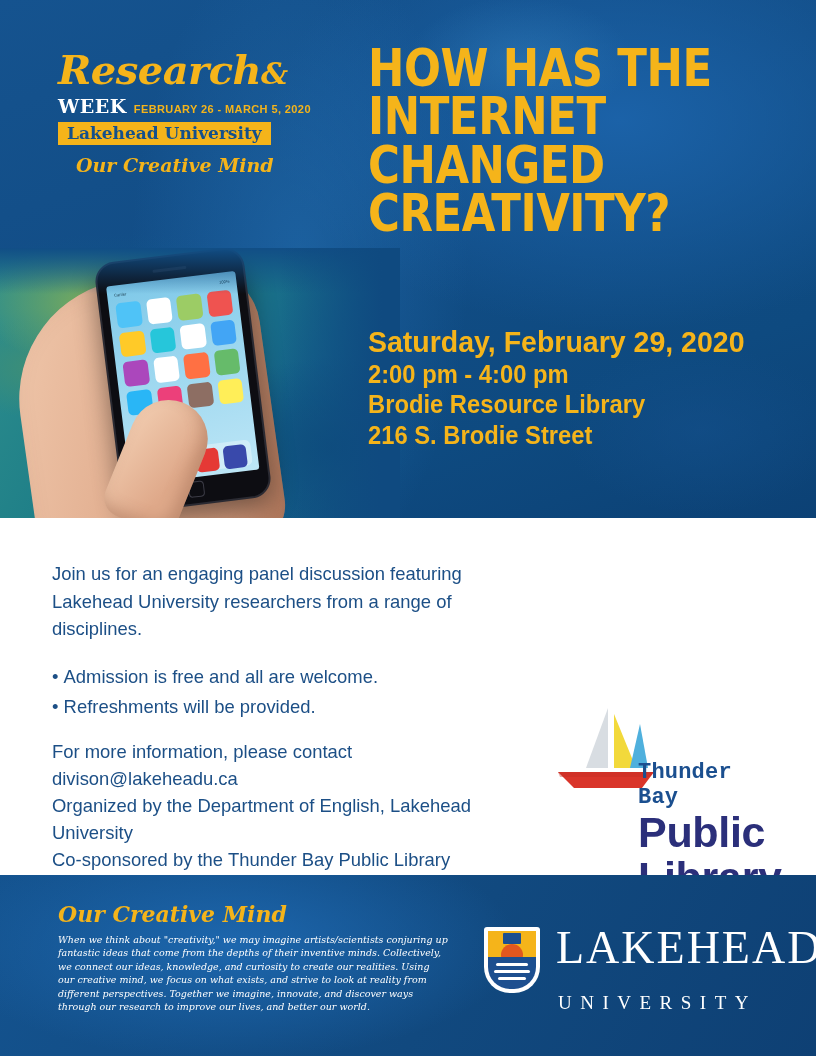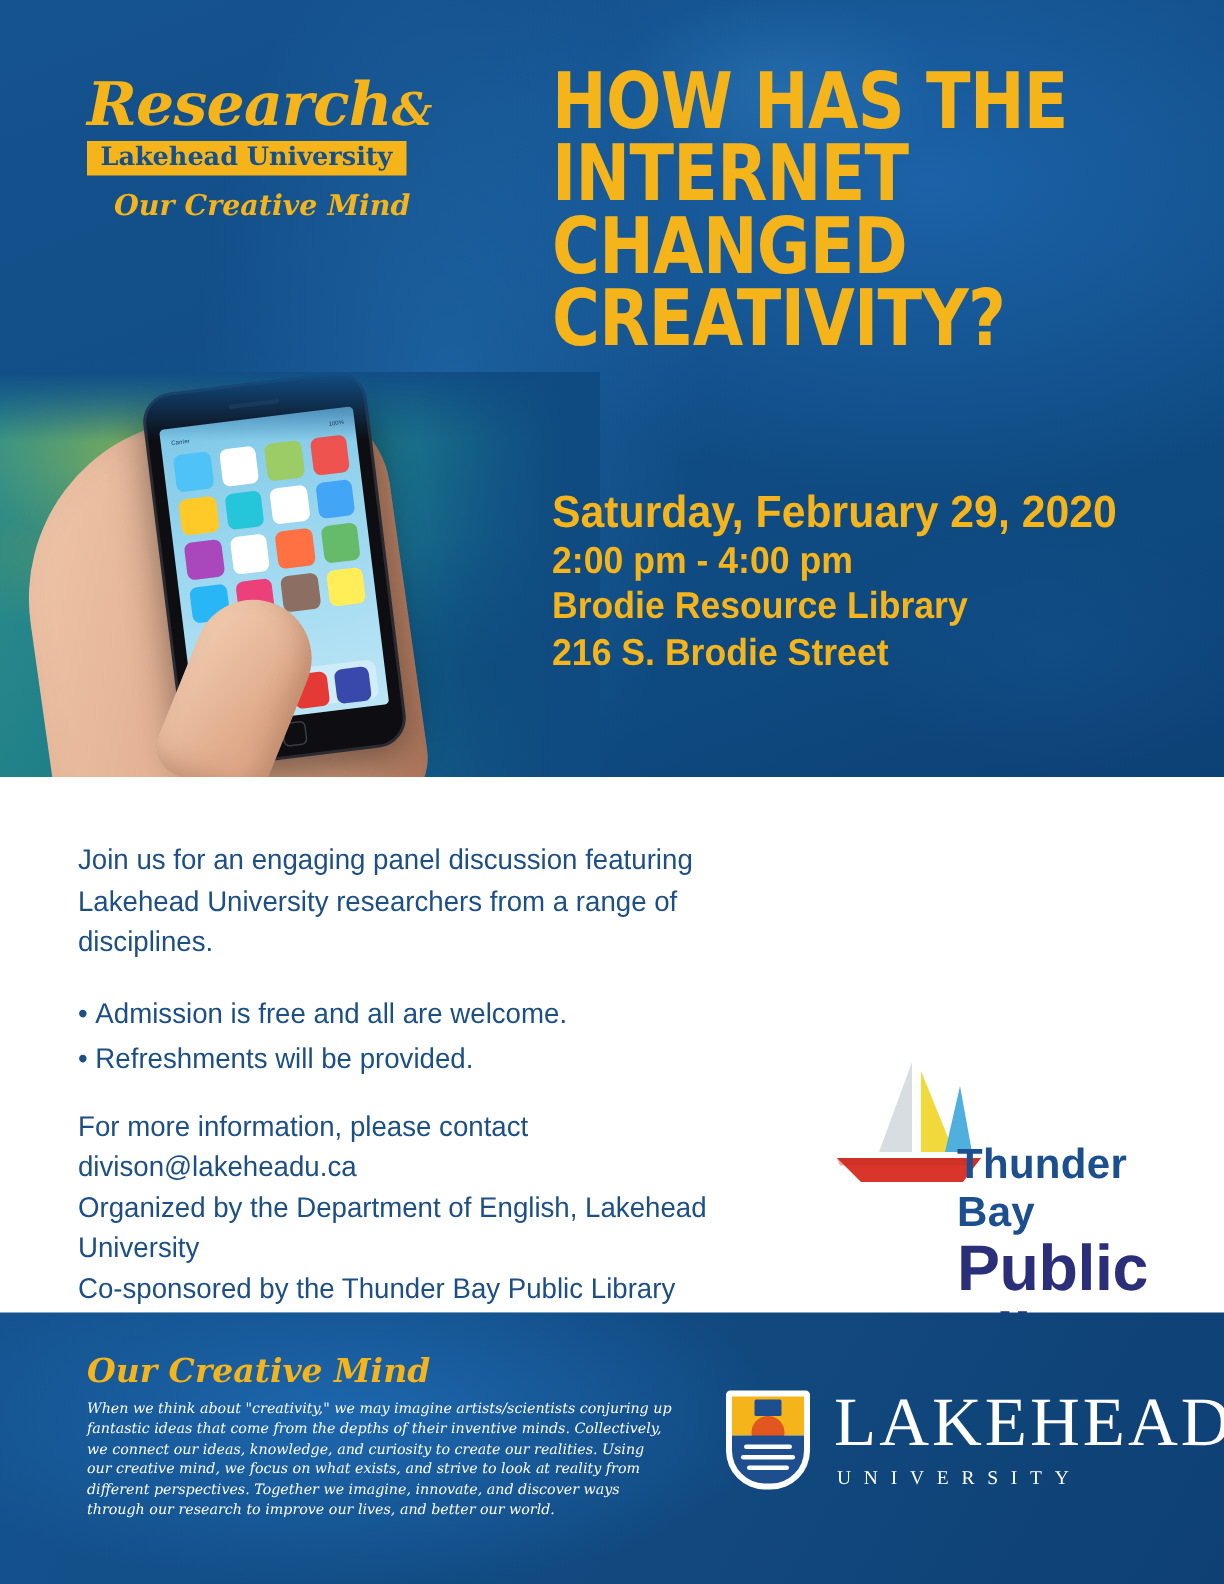--- a/index.html
+++ b/index.html
@@ -189,22 +189,22 @@
   .body-copy p { margin-bottom: 4px; }
   .spacer-sm { height: 16px; }
   .bullet-row { margin-bottom: 3px; }
   .contact-block { margin-top: 18px; line-height: 1.42; }
 
   
   .tbpl { position: absolute; left: 546px; top: 188px; width: 232px; height: 135px; }
   .tbpl-sails { position: absolute; left: 4px; top: 0; width: 120px; height: 86px; }
   .tbpl-text { position: absolute; left: 92px; top: 54px; }
   .tbpl-1 {
-    font-family: Liberation Sans, sans-serif; font-weight: 700;
-    font-size: 28px; color: #1b4f8f; letter-spacing: 0.2px;
+    font-family: Liberation Mono, monospace; font-weight: 700;
+    font-size: 22px; color: #1b4f8f; letter-spacing: 0.2px;
   }
   .tbpl-2 {
     font-family: "Liberation Sans", sans-serif; font-weight: 700;
     font-size: 43px; color: #2b2f7a; letter-spacing: -0.3px; line-height: 1.05;
   }
 
   
   .footer {
     position: absolute; left: 0; top: 875px;
     width: 816px; height: 181px;
@@ -235,23 +235,23 @@
   .lu-shield .sun { position: absolute; left: 50%; top: 17px; transform: translateX(-50%); width: 22px; height: 22px; border-radius: 50%; background: #e2571f; }
   .lu-shield .book { position: absolute; left: 50%; top: 6px; transform: translateX(-50%); width: 18px; height: 11px; background: #1d4f8f; border-radius: 1px; }
   .lu-shield .water { position: absolute; left: 4px; top: 30px; right: 4px; bottom: 4px; background: #1d4f8f; border-radius: 0 0 22px 22px; }
   .lu-shield .wave { position: absolute; height: 2.5px; background: #ffffff; border-radius: 2px; }
   .lu-name {
     position: absolute; left: 72px; top: 2px;
     color: #ffffff; font-family: "Liberation Serif", serif;
     font-size: 46px; letter-spacing: 2px; line-height: 1;
   }
   .lu-sub {
-    position: absolute; left: 74px; top: 54px;
+    position: absolute; left: 74px; top: 69px;
     color: #ffffff; font-family: "Liberation Serif", serif;
-    font-size: 13px; letter-spacing: 8.5px;
+    font-size: 19px; letter-spacing: 8.5px;
   }
 </style>
 </head>
 <body>
 
 <div class="poster">
 
   <div class="hero">
     <div class="hero-swirl"></div>
 
@@ -294,20 +294,24 @@
       </div>
       <div class="thumb"></div>
       <div class="photo-fade-t"></div>
       <div class="photo-fade-r"></div>
     </div>
 
     <div class="ri-block">
       <div class="ri-research">
         <span>Research</span><span class="ri-amp">&amp;</span>
       </div>
+      <div class="ri-weekline">
+        <span class="ri-week">WEEK</span>
+        <span class="ri-dates">FEBRUARY 26 - MARCH 5, 2020</span>
+      </div>
       <div class="ri-uni">Lakehead University</div>
       <div class="ri-tag">Our Creative Mind</div>
     </div>
 
     <div class="headline">HOW HAS THE INTERNET CHANGED CREATIVITY?</div>
 
     <div class="details">
       <div class="d-date">Saturday, February 29, 2020</div>
       <div class="d-line">2:00 pm - 4:00 pm</div>
       <div class="d-line">Brodie Resource Library</div>

